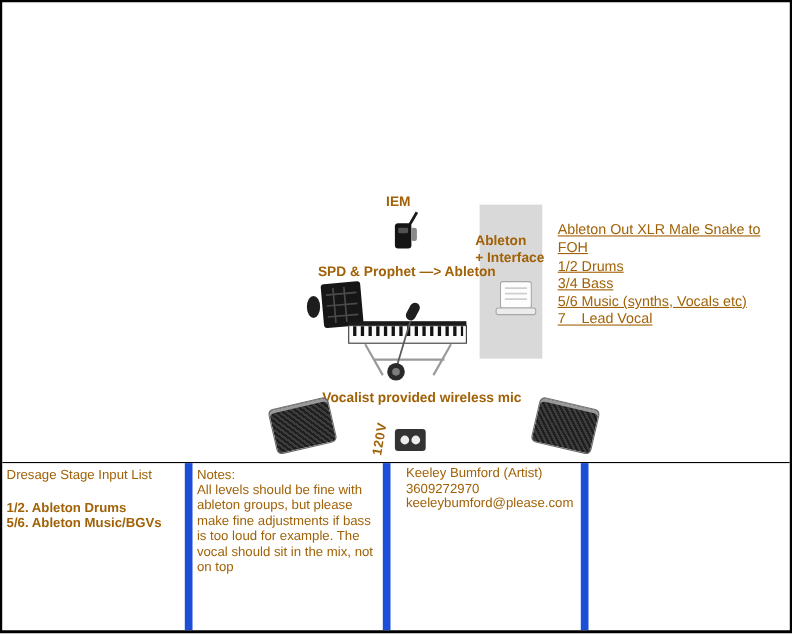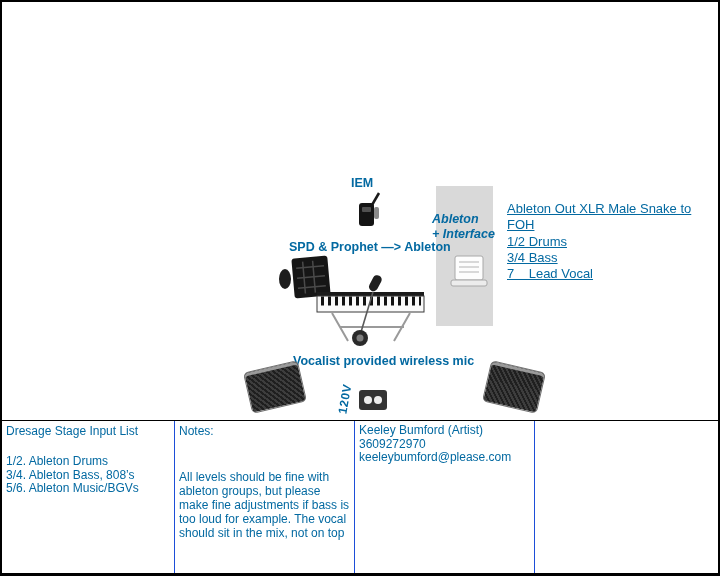--- a/index.html
+++ b/index.html
@@ -4,32 +4,32 @@
 <style>
   html, body { margin: 0; padding: 0; background: #fff; }
   .page {
     position: relative;
     width: 720px; height: 576px;
     box-sizing: border-box;
     border: 2px solid #000;
     border-bottom-width: 3px;
     background: #fff;
     font-family: "Liberation Sans", sans-serif;
-    color: #0369a1;
+    color: #a16207;
     overflow: hidden;
   }
   .stage { position: absolute; left: 0; top: 0; right: 0; height: 418px; }
   .abs { position: absolute; }
   .label { font-size: 12.5px; font-weight: 600; white-space: nowrap; }
 
   .iem-label    { left: 349px; top: 174px; }
   .iem-icon     { left: 349px; top: 189px; }
 
   .ableton-panel { left: 434px; top: 184px; width: 57px; height: 140px; background: #d9d9d9; }
-  .ableton-label { left: 430px; top: 210px; line-height: 15px; font-style: italic; }
+  .ableton-label { left: 430px; top: 210px; line-height: 15px; }
   .laptop-icon   { left: 444px; top: 253px; }
 
   .spd-label    { left: 287px; top: 238px; }
   .spd-icon     { left: 276px; top: 249px; }
   .keyboard-icon{ left: 314px; top: 287px; }
   .mic-icon     { left: 344px; top: 266px; }
 
   .snake-block  { left: 505px; top: 199px; width: 212px; font-size: 13px; line-height: 16px; text-decoration: underline; }
   .snake-heading{ margin-bottom: 1px; }
   .snake-line   { white-space: pre; }
@@ -48,29 +48,29 @@
   .outlet-icon { left: 356px; top: 386px; }
   .volt-label  { left: 328px; top: 390px; transform: rotate(-80deg); font-size: 12px; font-weight: 700; letter-spacing: 0.5px; }
 
   .doc-table {
     position: absolute; left: 0; right: 0; bottom: 0; top: 418px;
     display: grid;
     grid-template-columns: 173px 180px 180px 1fr;
     border-top: 1px solid #000;
     font-size: 12px;
   }
-  .cell { border-right: 1px solid #1d4ed8; padding: 3px 4px; overflow: hidden; }
+  .cell { border-right: 7px solid #1d4ed8; padding: 3px 4px; overflow: hidden; }
   .cell:last-child { border-right: none; }
   .cell-title { line-height: 14px; }
   .input-items { margin-top: 17px; }
-  .input-item { line-height: 13.5px; white-space: pre-wrap; }
-  .cell-notes { display: flex; flex-direction: column; gap: 32px; }
+  .input-item { line-height: 13.5px; white-space: pre-wrap; font-weight: bold; }
+  .cell-notes { display: flex; flex-direction: column; }
   .notes-body { line-height: 14px; }
   .contact-label { margin-top: auto; line-height: 14px; }
-  .contact-line { line-height: 13.5px; }
+  .contact-line { line-height: 13.5px; margin-left: 10px; }
 </style>
 </head>
 <body>
 
 <div class="page">
 
   <div class="stage">
 
     <div class="abs label iem-label">IEM</div>
 
@@ -125,20 +125,21 @@
       <rect x="25" y="7" width="9" height="17" rx="4.5" transform="rotate(28 30 15)" fill="#1f1f1f"></rect>
       <line x1="27" y1="24" x2="15" y2="64" stroke="#5a5a5a" stroke-width="1.6"></line>
       <circle cx="14" cy="70" r="8" fill="#2a2a2a"></circle>
       <circle cx="14" cy="70" r="3.5" fill="#7d7d7d"></circle>
     </svg>
 
     <div class="abs snake-block">
       <div class="snake-heading">Ableton Out XLR Male Snake to FOH</div>
       <div class="snake-line">1/2 Drums</div>
       <div class="snake-line">3/4 Bass</div>
+      <div class="snake-line">5/6 Music (synths, Vocals etc)</div>
       <div class="snake-line">7    Lead Vocal</div>
     </div>
 
     <div class="abs label vocal-label">Vocalist provided wireless mic</div>
 
     <div class="abs wedge wedge-left"></div>
     <div class="abs wedge wedge-right"></div>
 
     <div class="abs volt-label">120V</div>
 
@@ -149,21 +150,20 @@
     </svg>
 
   </div>
 
   <div class="doc-table">
 
     <div class="cell cell-input">
       <div class="cell-title">Dresage Stage Input List</div>
       <div class="input-items">
         <div class="input-item">1/2. Ableton Drums</div>
-        <div class="input-item">3/4. Ableton Bass, 808’s</div>
         <div class="input-item">5/6. Ableton Music/BGVs</div>
       </div>
     </div>
 
     <div class="cell cell-notes">
       <div class="cell-title">Notes:</div>
       <div class="notes-body">All levels should be fine with ableton groups, but please make fine adjustments if bass is too loud for example. The vocal should sit in the mix, not on top</div>
     </div>
 
     <div class="cell cell-contact">

